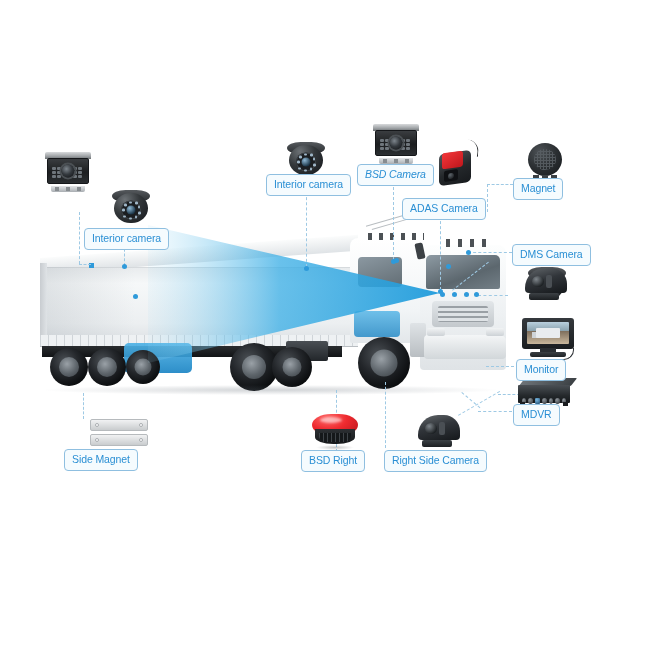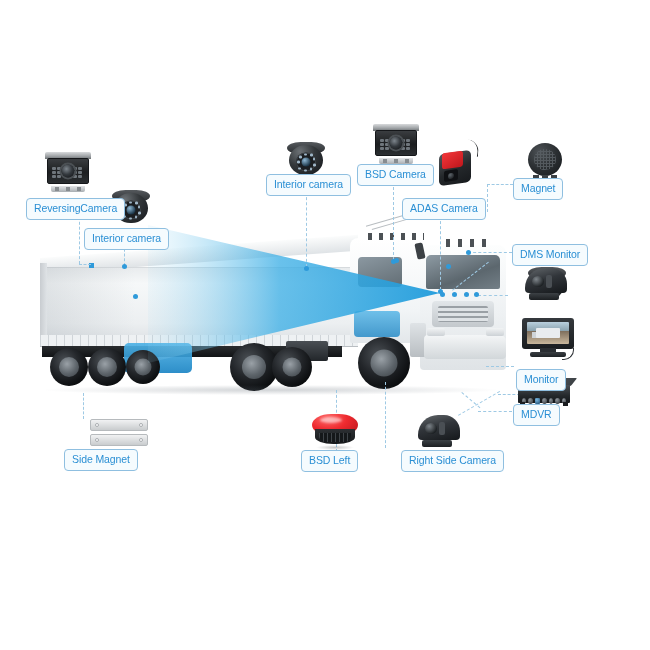--- a/index.html
+++ b/index.html
@@ -784,38 +784,37 @@
     <div class="foot"></div>
   </div>
 
   <div class="icon cam-side" style="left:525px; top:268px;">
     <div class="hood"></div>
     <div class="bar"></div>
     <div class="nub"></div>
     <div class="foot"></div>
   </div>
 
-  <div class="pill" style="left:26px;  top:198px;">ReversingCamera</div>
 
   <div class="pill" style="left:84px;  top:228px;">Interior camera</div>
 
   <div class="pill" style="left:266px; top:174px;">Interior camera</div>
 
-  <div class="pill" style="left:357px; top:164px;">BSD Camera</div>
+  <div class="pill" style="left:357px; top:164px;font-style:italic;">BSD Camera</div>
 
   <div class="pill" style="left:402px; top:198px;">ADAS Camera</div>
 
   <div class="pill" style="left:513px; top:178px;">Magnet</div>
 
-  <div class="pill" style="left:512px; top:244px;">DMS Monitor</div>
-
-
-  <div class="pill" style="left:516px; top:359px;margin-top:10px;">Monitor</div>
+  <div class="pill" style="left:512px; top:244px;">DMS Camera</div>
+
+
+  <div class="pill" style="left:516px; top:359px;">Monitor</div>
 
   <div class="pill" style="left:513px; top:404px;">MDVR</div>
 
   <div class="pill" style="left:64px;  top:449px;">Side Magnet</div>
 
-  <div class="pill" style="left:301px; top:450px;">BSD Left</div>
-
-  <div class="pill" style="left:401px; top:450px;">Right Side Camera</div>
+  <div class="pill" style="left:301px; top:450px;">BSD Right</div>
+
+  <div class="pill" style="left:384px; top:450px;">Right Side Camera</div>
 
 </div>
 
 </body></html>

